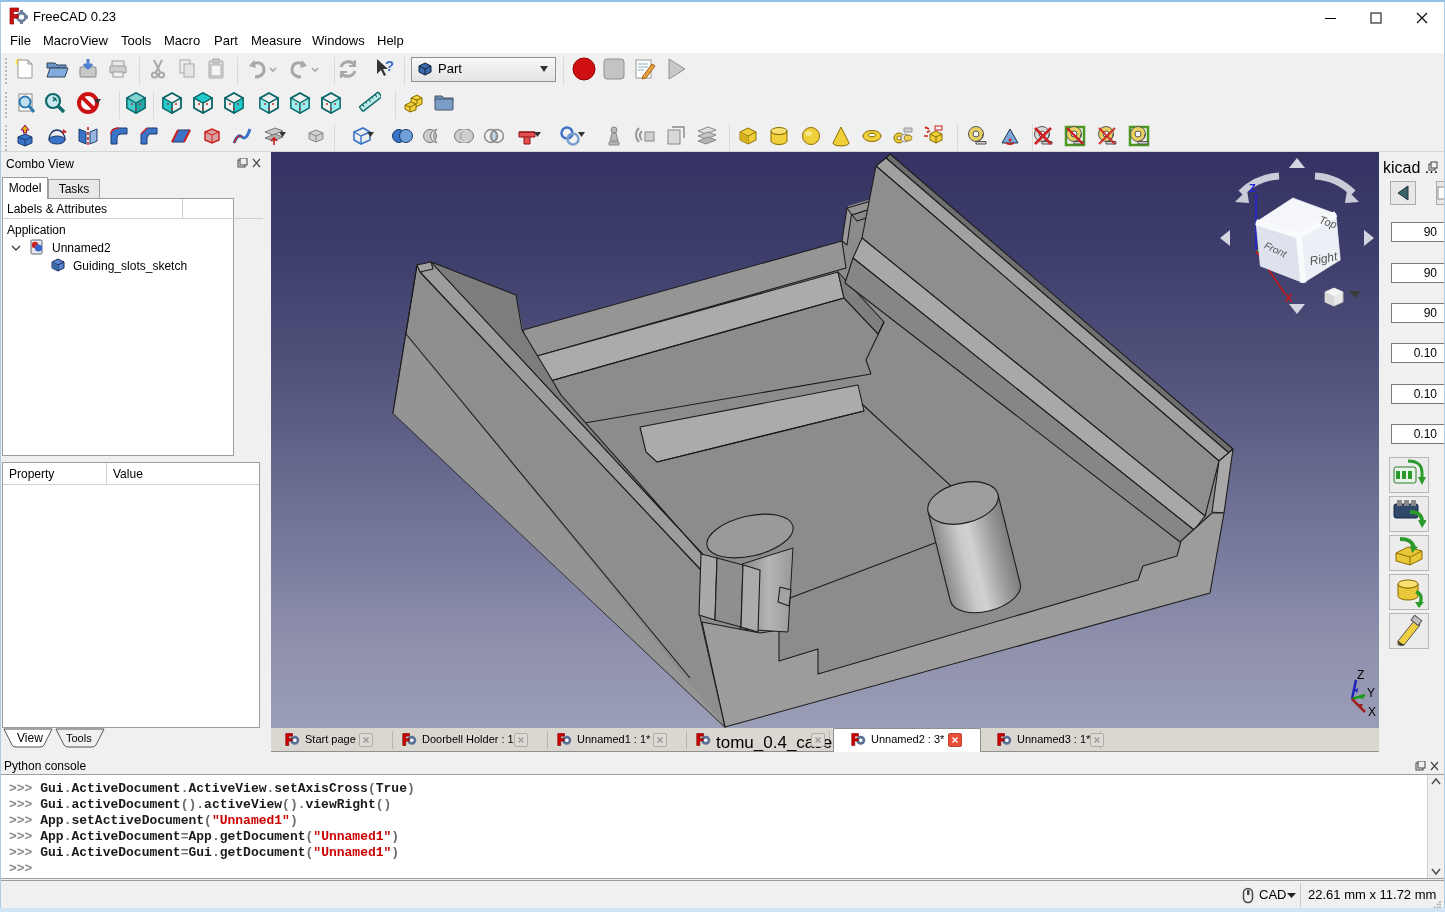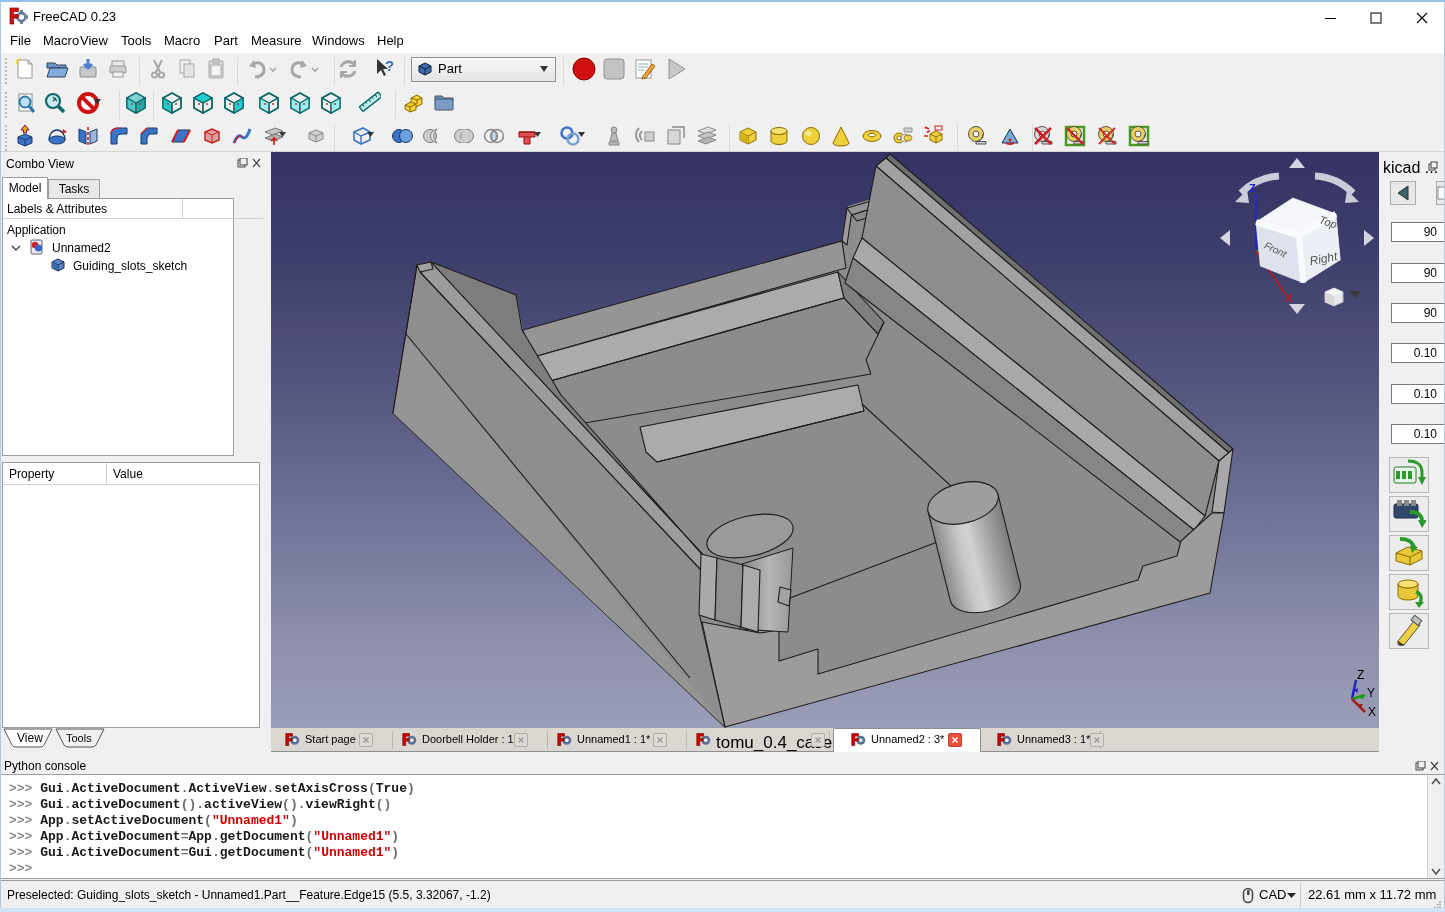--- a/index.html
+++ b/index.html
@@ -735,21 +735,20 @@
     <div class="abs" style="left:8px;top:86px;white-space:pre"><span style="color:#8a8a8a">&gt;&gt;&gt;</span></div>
     <div class="abs" style="left:1426px;top:0;width:17px;height:103px;background:#f0f0f0;border-left:1px solid #d0d0d0"></div>
     <svg class="abs" style="left:1429px;top:2px" width="12" height="10">
       <path d="M2 7 L6 2 L10 7" fill="none" stroke="#505050" stroke-width="1.5"></path>
     </svg>
     <svg class="abs" style="left:1429px;top:91px" width="12" height="10">
       <path d="M2 3 L6 8 L10 3" fill="none" stroke="#505050" stroke-width="1.5"></path>
     </svg>
   </div>
 <div id="statusbar" class="abs">
-  <span class="abs" style="left:7px;top:7px">Preselected: Guiding_slots_sketch - Unnamed1.Part__Feature.Edge15 (5.5, 3.32067, -1.2)</span>
 <svg class="abs" style="left:1242px;top:6px" width="12" height="17">
       <rect x="1.5" y="1.5" width="9" height="14" rx="4.5" fill="none" stroke="#444" stroke-width="1.5"></rect>
       <rect x="5" y="3" width="2.5" height="5" fill="#444"></rect>
     </svg>
     <span class="abs" style="left:1259px;top:6px;font-size:13px">CAD</span>
     <svg class="abs" style="left:1287px;top:11px" width="10" height="8">
       <path d="M0 1 h9 l-4.5 5 Z" fill="#222"></path>
     </svg>
     <div class="abs" style="left:1300px;top:2px;width:1px;height:24px;background:#c9c9c9"></div>
     <span class="abs" style="left:1308px;top:6px;font-size:13px">22.61 mm x 11.72 mm</span>

